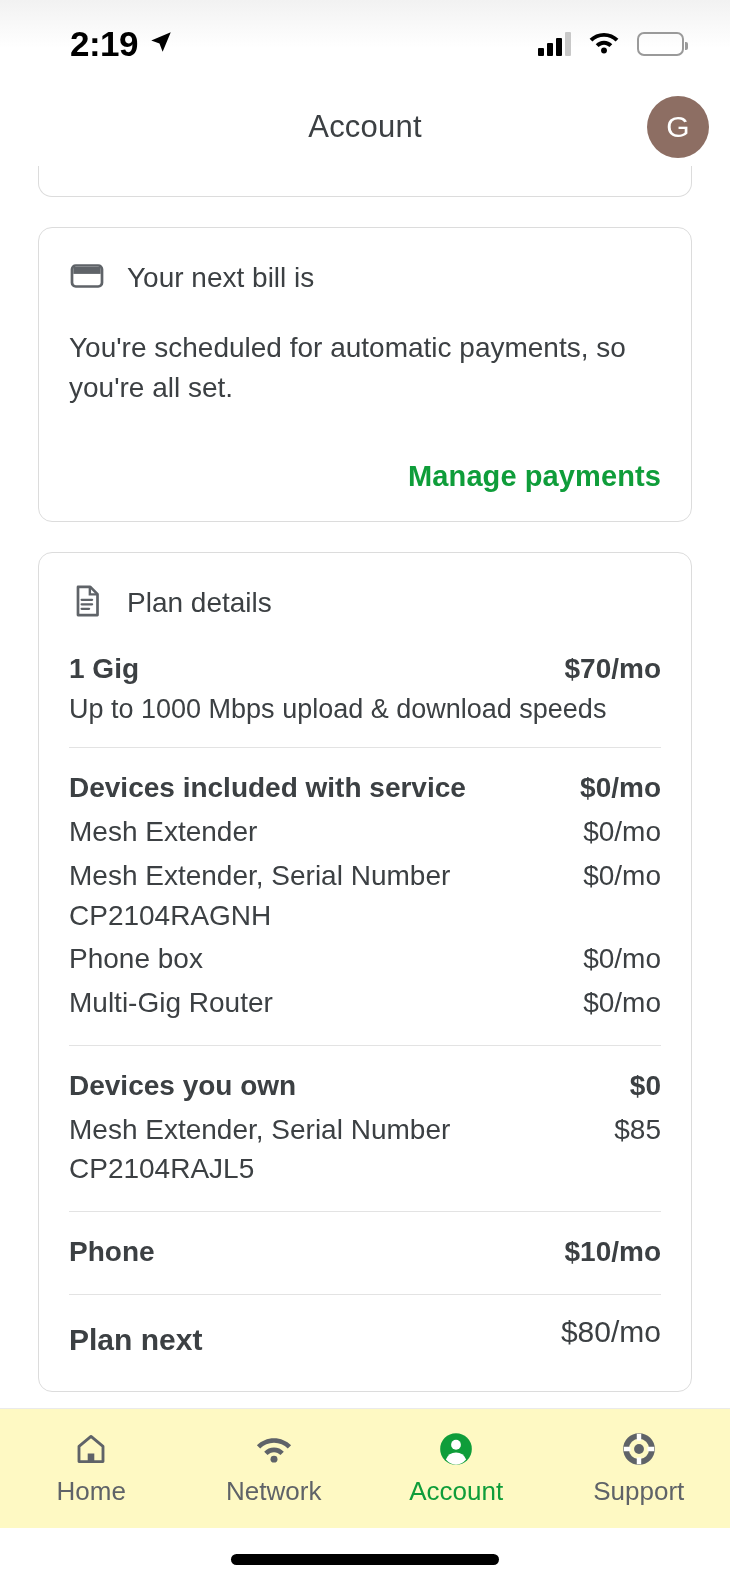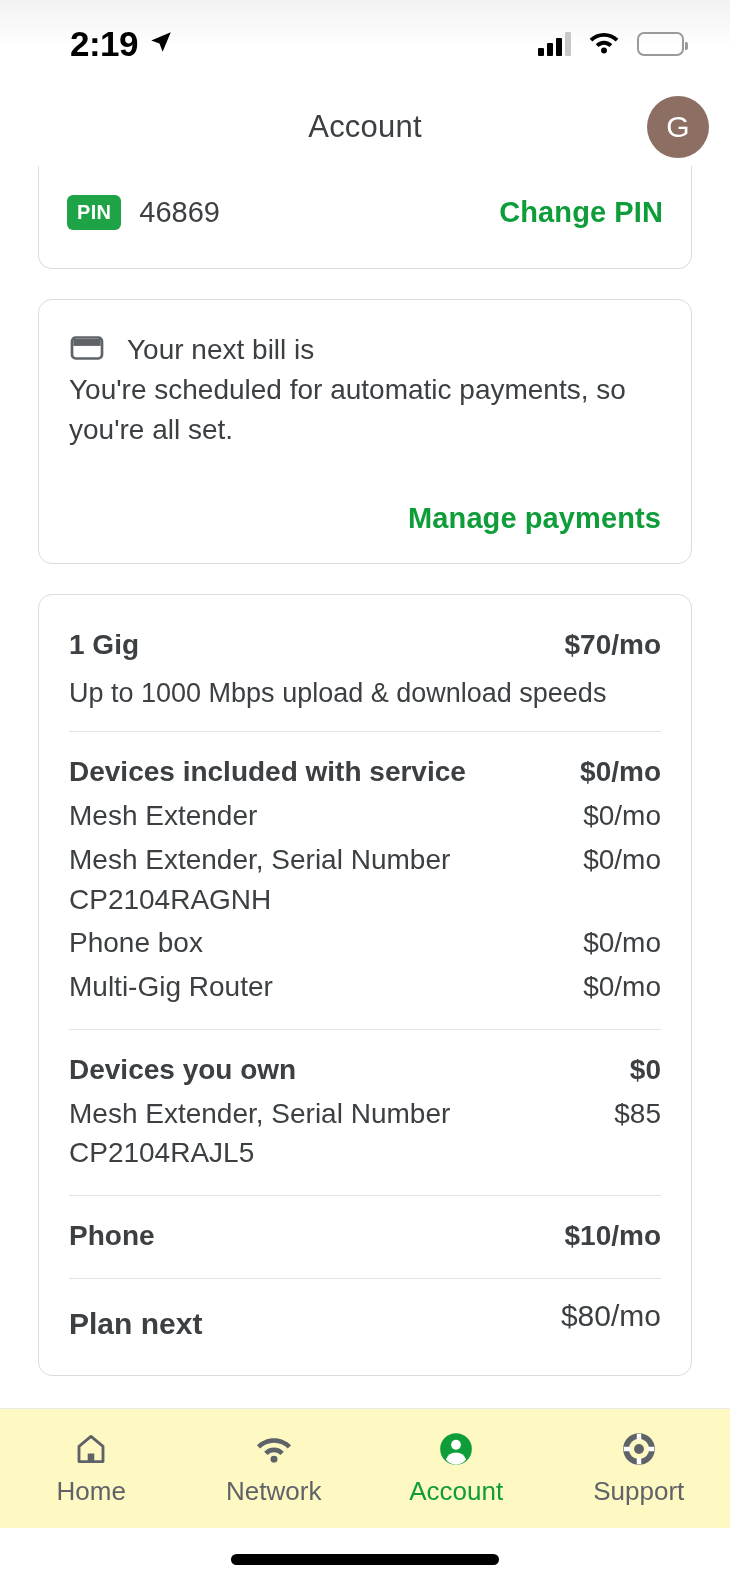--- a/index.html
+++ b/index.html
@@ -162,20 +162,21 @@
     font-weight: 700;
     letter-spacing: 0.1px;
   }
 
   
   .card-pad { padding: 30px 30px 28px 30px; }
   .card-head {
     display: flex;
     align-items: center;
     gap: 22px;
+    margin-bottom: 30px;
   }
   .card-head-title {
     font-size: 28px;
     color: #3c4043;
     font-weight: 400;
   }
   .bill-text {
     font-size: 28px;
     color: #3c4043;
     line-height: 1.42;
@@ -195,21 +196,21 @@
     font-size: 28px;
     color: #3c4043;
     line-height: 1.42;
   }
   .row.bold { font-weight: 700; }
   .row .label { text-align: left; }
   .row .value { white-space: nowrap; }
   .sub-note {
     font-size: 27px;
     color: #3c4043;
-    margin-top: 14px;
+    margin-top: 6px;
   }
 
   .divider {
     height: 1px;
     background: #e3e3e3;
     margin: 22px 0 20px 0;
   }
 
   .group .row + .row { margin-top: 4px; }
 
@@ -297,27 +298,20 @@
   <div class="app-header">
     <span class="app-title">Account</span>
     <div class="avatar">
       <span>G</span>
     </div>
   </div>
 
   <div class="content">
 
     <div class="card clipped">
-      <div class="pin-card-inner">
-        <div class="pin-left">
-          <span class="pin-badge">PIN</span>
-          <span class="pin-value">46869</span>
-        </div>
-        <span class="link">Change PIN</span>
-      </div>
       <div class="pin-spacer"></div>
     </div>
 
     <div class="card">
       <div class="card-pad">
         <div class="card-head">
           <span>
             <svg width="36" height="36" viewBox="0 0 24 24">
               <rect x="2" y="5" width="20" height="14" rx="2.5" fill="none" stroke="#5f6368" stroke-width="1.8"></rect>
               <rect x="2.9" y="6" width="18.2" height="4.6" fill="#5f6368"></rect>
@@ -328,20 +322,30 @@
         <div class="bill-text">You're scheduled for automatic payments, so you're all set.</div>
         <div class="card-action-row">
           <span class="link">Manage payments</span>
         </div>
       </div>
     </div>
 
     <div class="card">
       <div class="plan-card">
 
+        <div class="card-head plan-head">
+          <span>
+            <svg width="36" height="36" viewBox="0 0 24 24">
+              <path d="M6 2.6h8.2L19 7.4V21.4H6z" fill="none" stroke="#5f6368" stroke-width="1.8" stroke-linejoin="round"></path>
+              <path d="M13.9 2.8v4.8H18.8" fill="none" stroke="#5f6368" stroke-width="1.6"></path>
+              <path d="M8.4 11.2h7M8.4 14.2h7M8.4 17.2h5" stroke="#5f6368" stroke-width="1.5" stroke-linecap="round"></path>
+            </svg>
+          </span>
+          <span class="card-head-title">Plan details</span>
+        </div>
 
         <div class="row bold">
           <span class="label">1 Gig</span>
           <span class="value">$70/mo</span>
         </div>
         <div class="sub-note">Up to 1000 Mbps upload &amp; download speeds</div>
 
         <div class="divider"></div>
 
         <div class="group">

